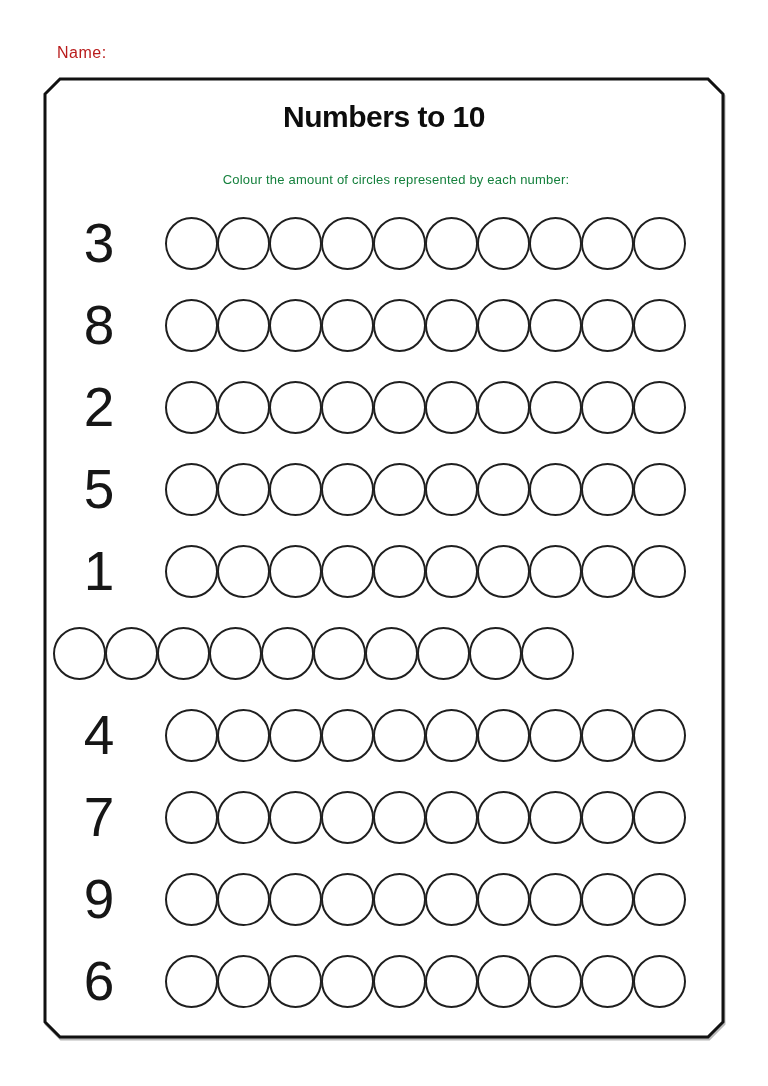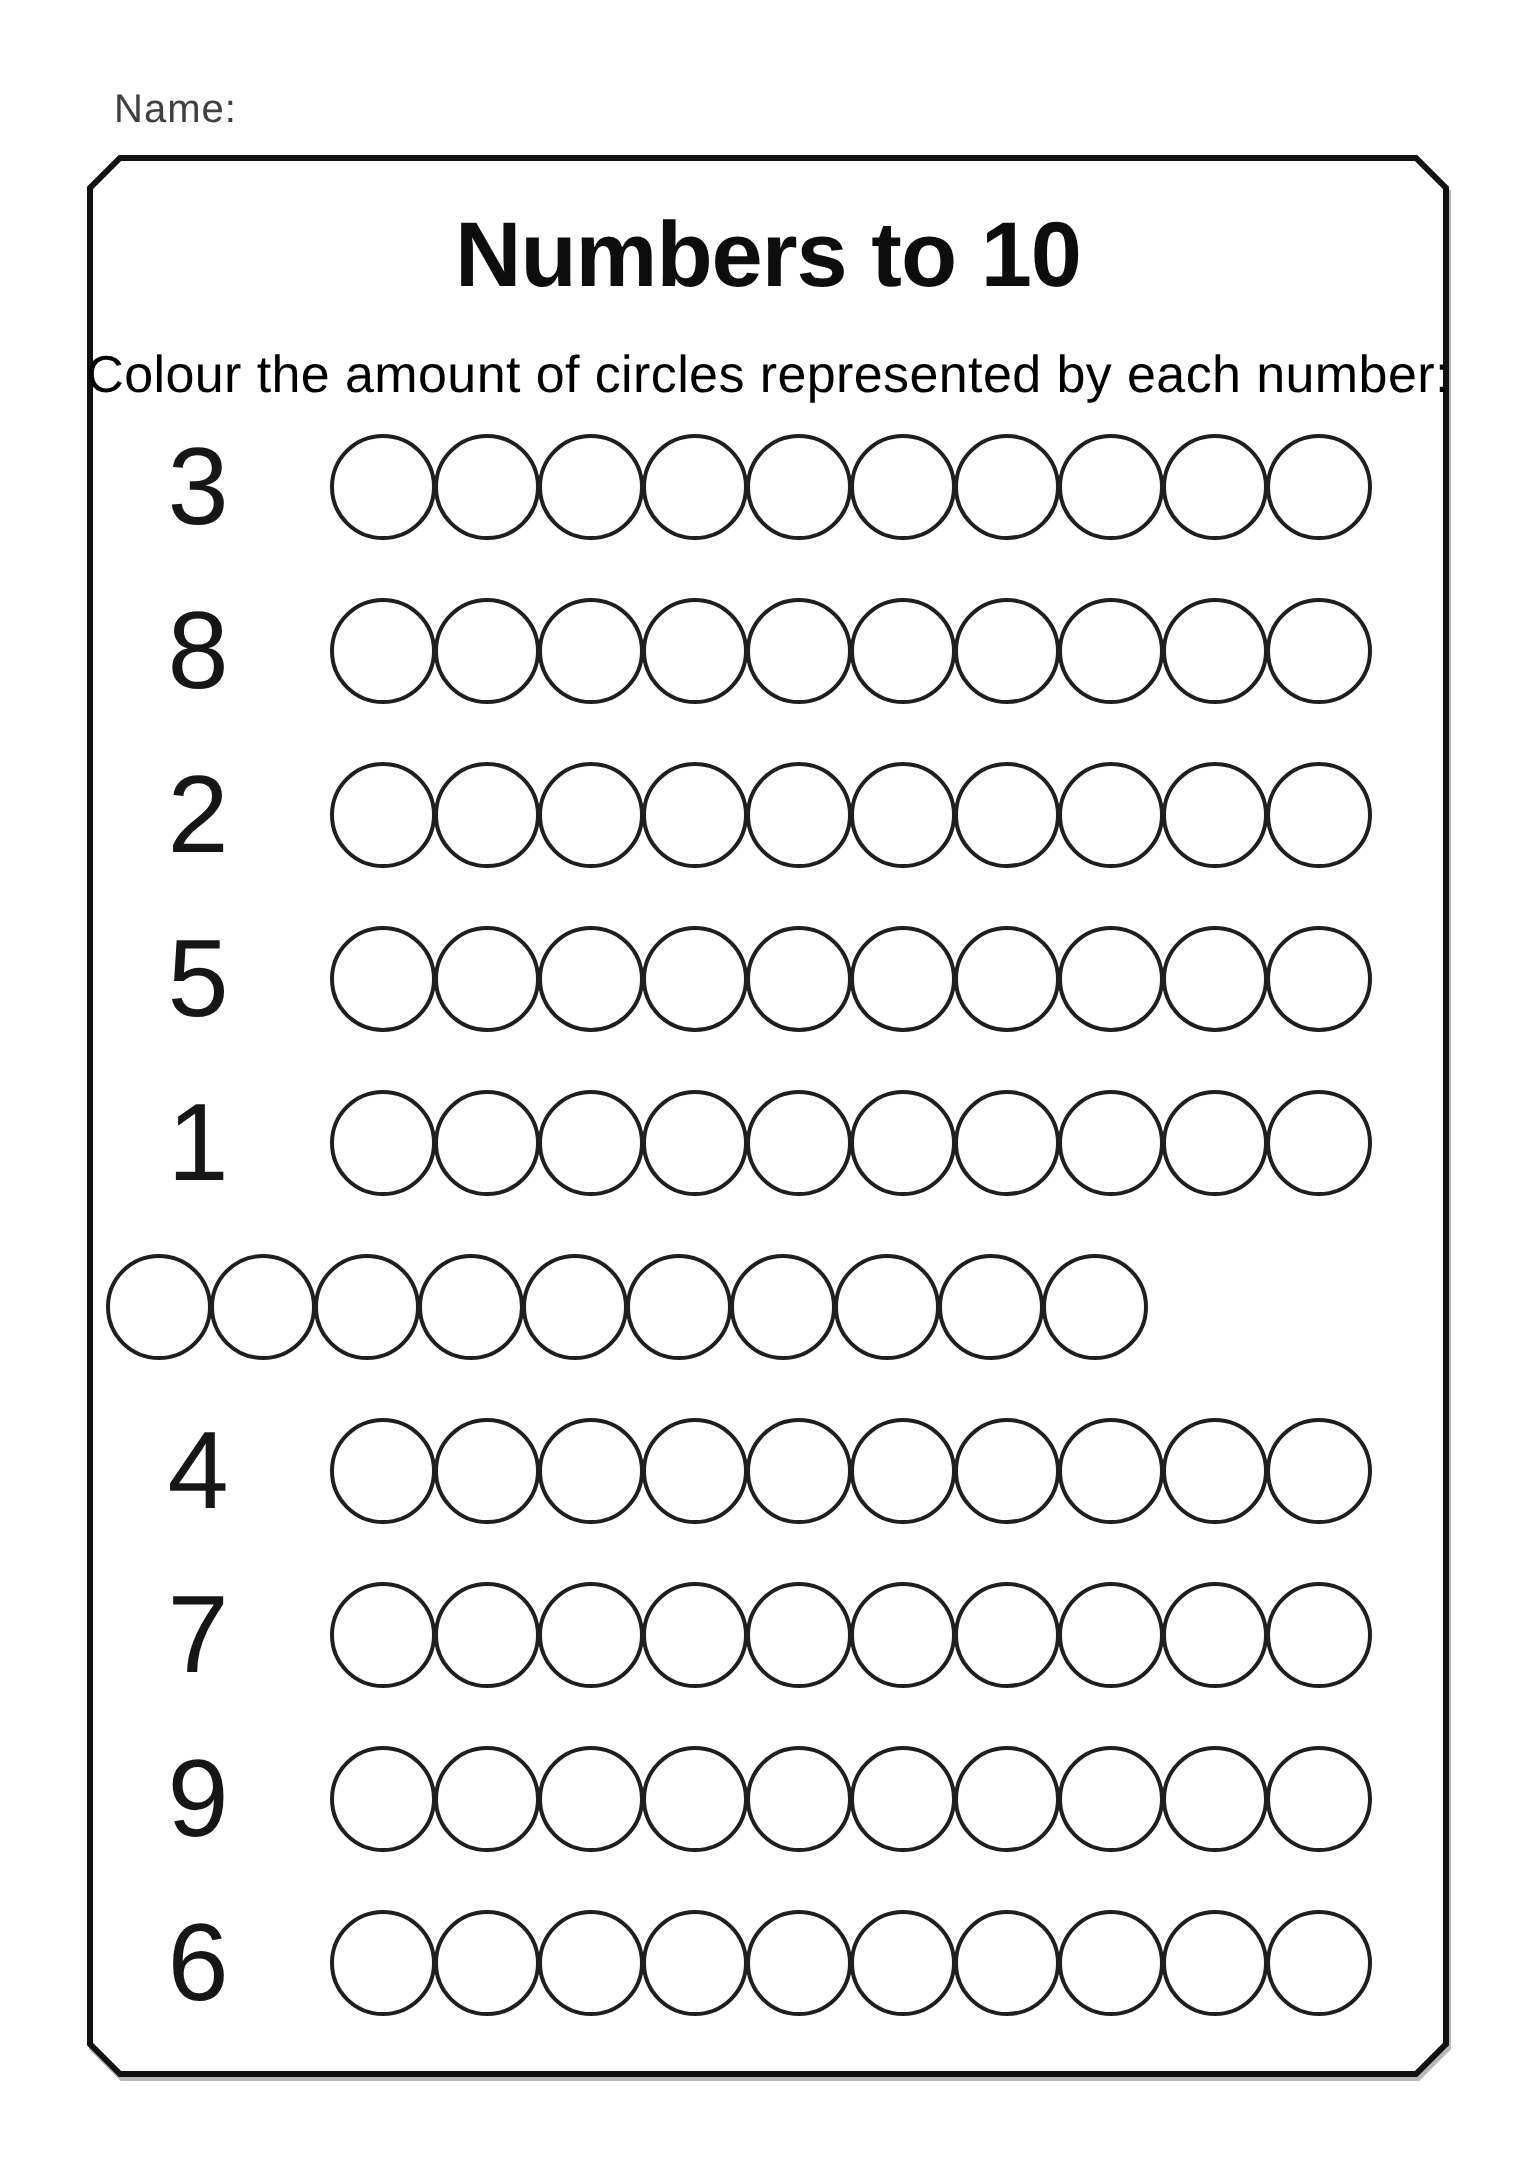--- a/index.html
+++ b/index.html
@@ -13,23 +13,23 @@
     background: #ffffff;
     font-family: "Liberation Sans", "DejaVu Sans", sans-serif;
     color: #141414;
     overflow: hidden;
   }
 
   .name-label {
     position: absolute;
     left: 57px;
     top: 44px;
-    font-size: 20px;
+    font-size: 16px;
     letter-spacing: 0.5px;
-    color: #404040;
+    color: #b91c1c;
   }
 
   .sheet {
     position: absolute;
     left: 43px;
     top: 77px;
     width: 682px;
     height: 962px;
   }
 
@@ -41,35 +41,35 @@
     height: 100%;
     filter: drop-shadow(1.5px 2px 0 rgba(0,0,0,0.28));
   }
 
   .sheet-title {
     position: absolute;
     left: 0;
     top: 23px;
     width: 100%;
     text-align: center;
-    font-size: 46px;
+    font-size: 30px;
     font-weight: 800;
     letter-spacing: -0.5px;
     color: #0d0d0d;
   }
 
   .sheet-instruction {
     position: absolute;
-    left: 0;
+    left: 12px;
     top: 95px;
     width: 100%;
     text-align: center;
-    font-size: 26px;
+    font-size: 13px;
     letter-spacing: 0.2px;
-    color: #000000;
+    color: #15803d;
   }
 
   .rows {
     position: absolute;
     left: 0;
     top: 0;
     width: 100%;
     height: 100%;
   }
 

